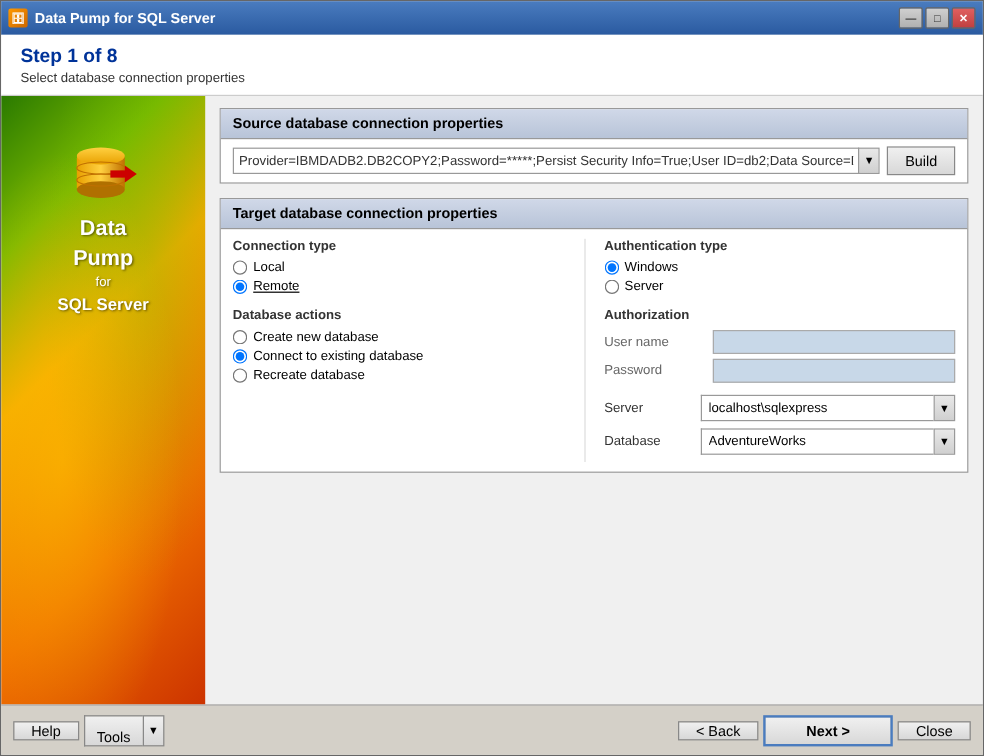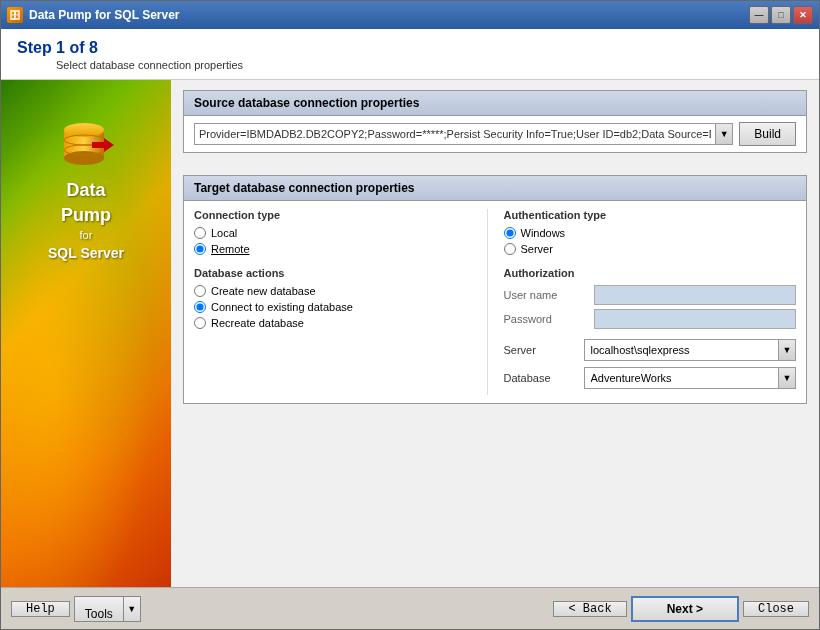--- a/index.html
+++ b/index.html
@@ -86,21 +86,20 @@
     .step-title {
       font-size: 16px;
       font-weight: bold;
       color: #003399;
       margin-bottom: 2px;
     }
 
     .step-subtitle {
       font-size: 11px;
       color: #333;
-      margin-left: 39px;
     }
 
     
     .main-content {
       display: flex;
       flex: 1;
       overflow: hidden;
     }
 
     
@@ -172,21 +171,21 @@
       flex: 1;
       padding: 10px 12px;
       background: #f0f0f0;
       overflow-y: auto;
     }
 
     
     .section-box {
       border: 1px solid #999;
       background: white;
-      margin-bottom: 22px;
+      margin-bottom: 12px;
     }
 
     .section-header {
       background: linear-gradient(to bottom, #d0d8e8, #b8c4d8);
       padding: 5px 10px;
       font-weight: bold;
       font-size: 12px;
       color: #000;
       border-bottom: 1px solid #999;
     }
@@ -362,21 +361,21 @@
       gap: 4px;
     }
 
     .bottom-btn {
       height: 16px;
       padding: 0 14px;
       border: 1px solid #888;
       background: linear-gradient(to bottom, #f0f0f0, #d8d8d8);
       cursor: pointer;
       font-size: 12px;
-      font-family: Liberation Mono, monospace;
+      font-family: Liberation Sans, sans-serif;
     }
 
     .tools-btn-group {
       display: flex;
     }
 
     .tools-main {
       height: 26px;
       padding: 10px 10px;
       border: 1px solid #888;

